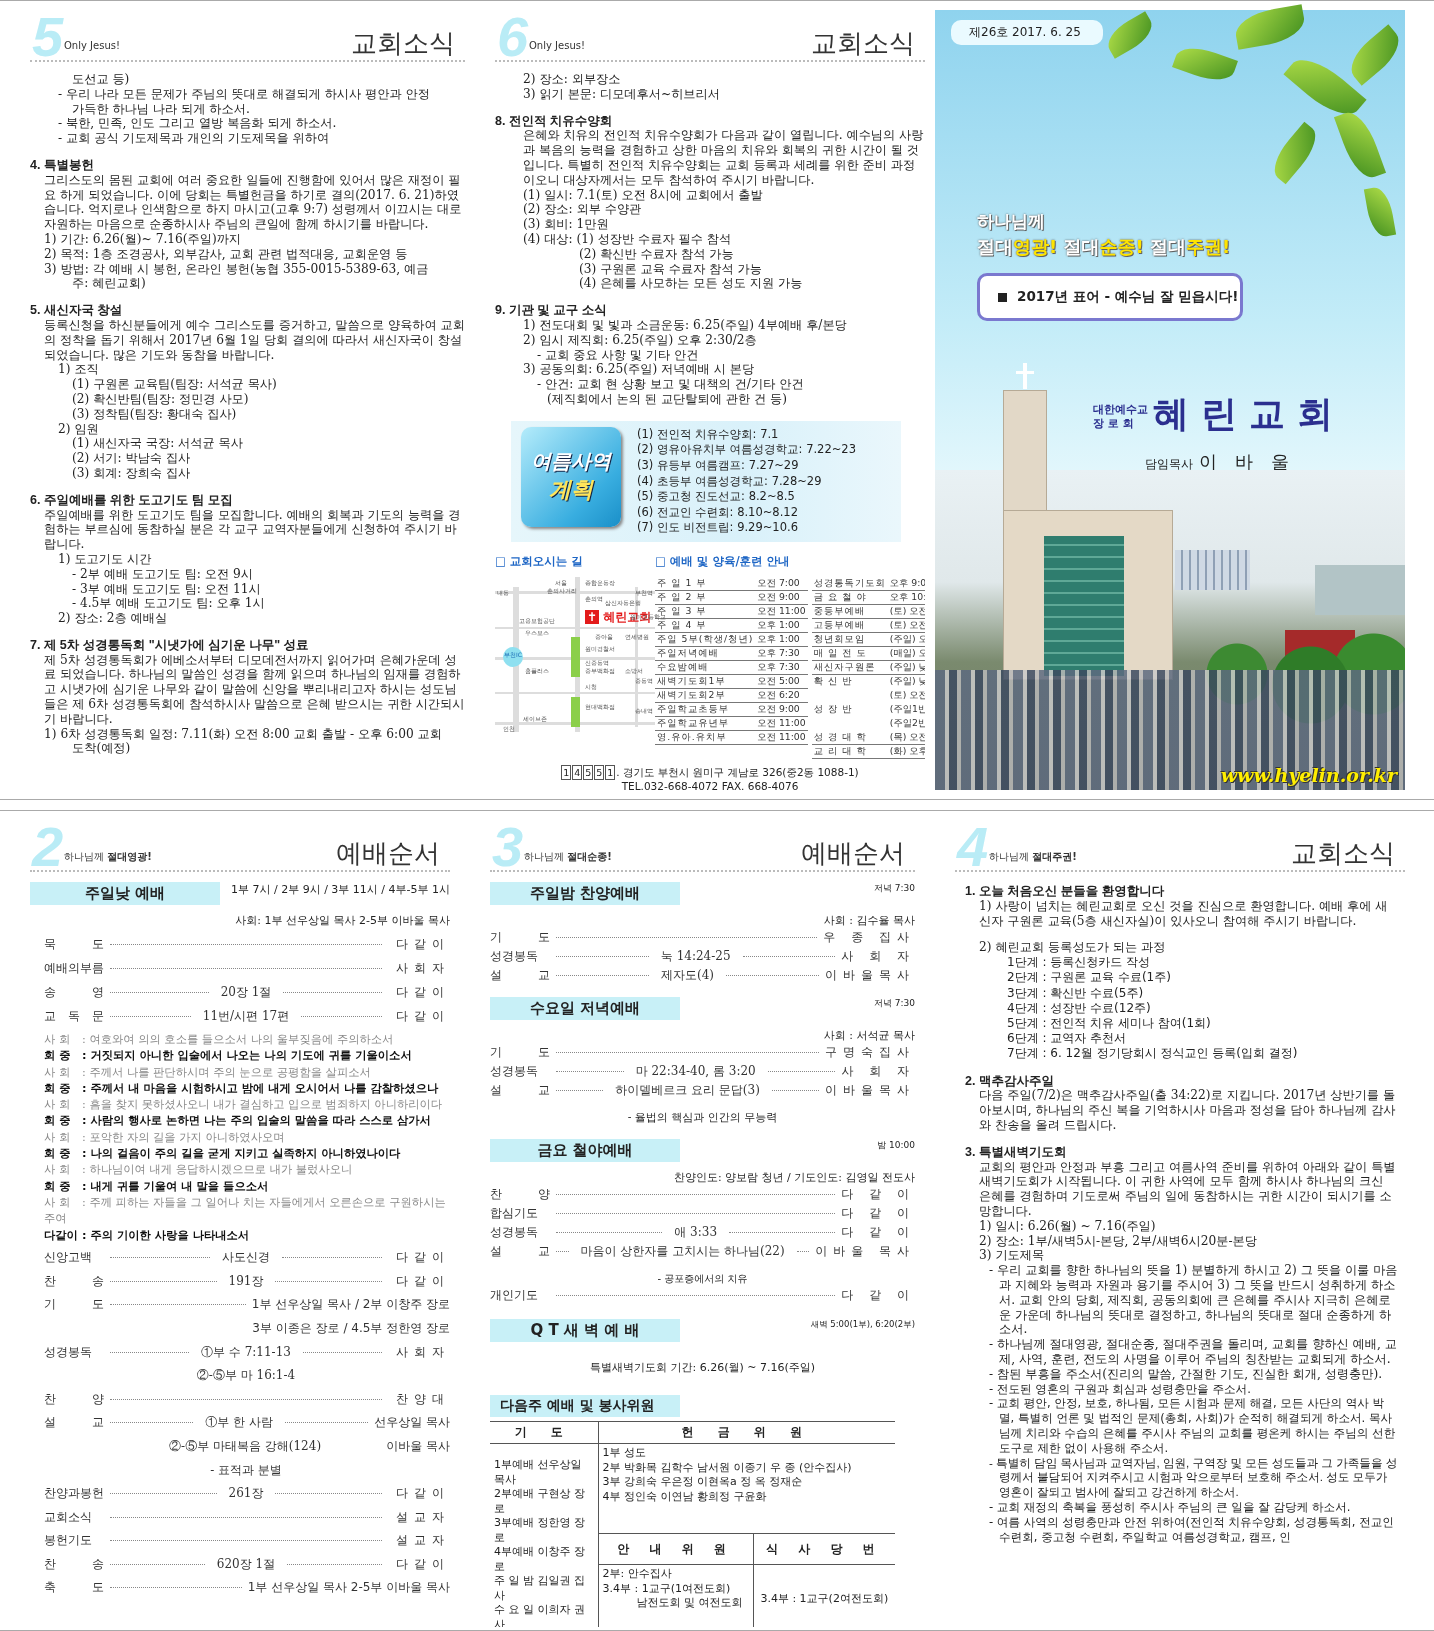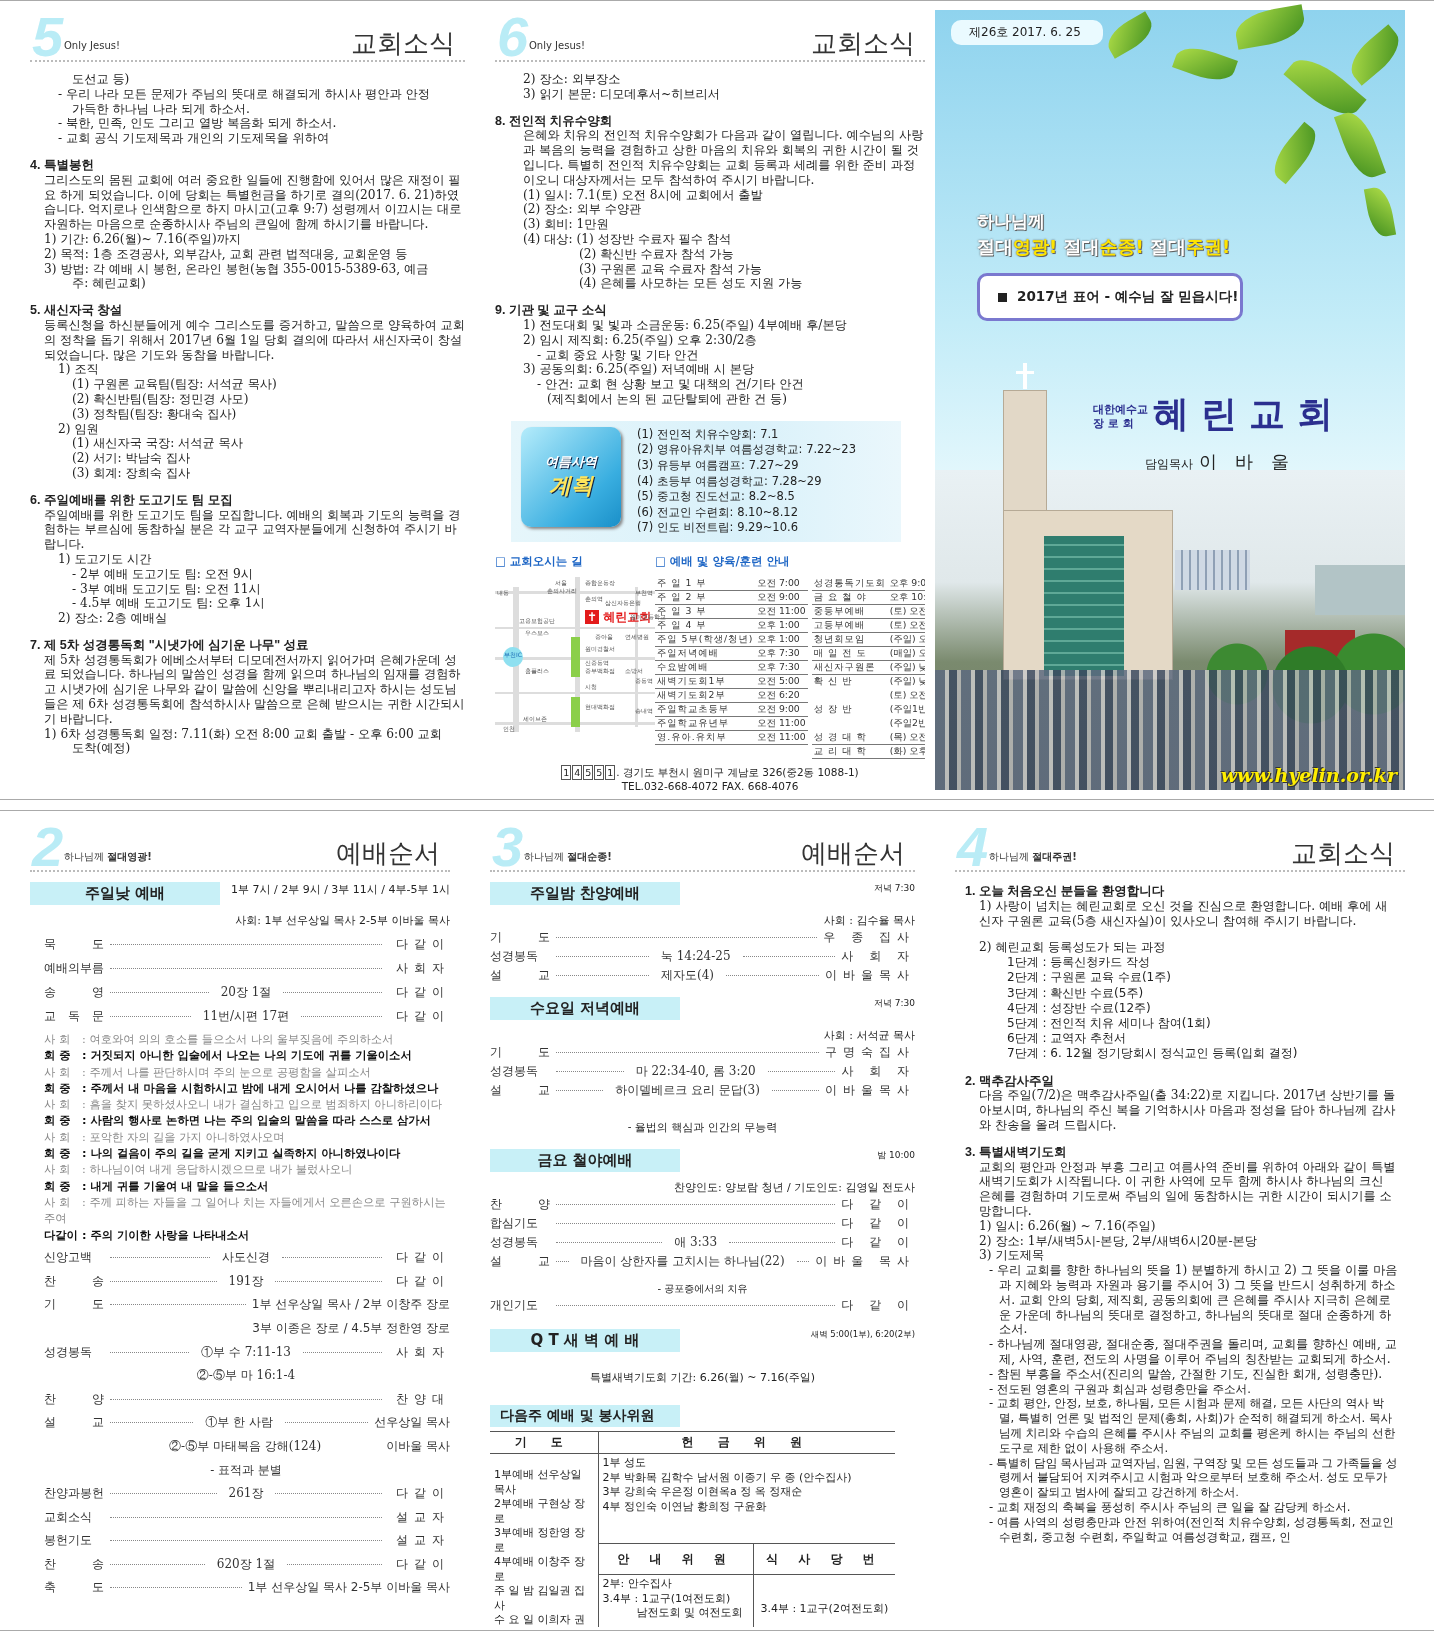--- a/index.html
+++ b/index.html
@@ -44,21 +44,21 @@
 .bldg{position:absolute;left:68px;top:40px;width:170px;height:170px;background:#e4d9c6;border:1px solid #b6aa96}
 .bldg .glass{position:absolute;left:40px;top:25px;width:80px;height:140px;background:repeating-linear-gradient(0deg,#2f7d6e 0 10px,#5fa896 10px 12px)}
 .aps{position:absolute;left:240px;top:80px;width:75px;height:40px;background:repeating-linear-gradient(90deg,#cfd9e4 0 6px,#8fa0b5 6px 8px)}
 .redb{position:absolute;left:350px;top:160px;width:70px;height:55px;background:#a52a2a}
 .bldg2{position:absolute;left:380px;top:95px;width:90px;height:50px;background:#b2c4c6}
 .trees{position:absolute;left:260px;top:160px;width:210px;height:110px;background:radial-gradient(circle at 20% 40%,#3d8a32 0 30px,transparent 31px),radial-gradient(circle at 55% 50%,#2f7c28 0 38px,transparent 39px),radial-gradient(circle at 85% 40%,#3a8b2f 0 40px,transparent 41px)}
 .lot{position:absolute;left:0;top:200px;width:470px;height:120px;background:repeating-linear-gradient(90deg,#5d6a7f 0 10px,#c9c9c9 10px 14px,#3c4a60 14px 22px,#b8b8b8 22px 26px);opacity:.85}
 .url{position:absolute;right:8px;bottom:4px;font-family:"DejaVu Serif",serif;font-style:italic;font-weight:bold;font-size:19px;color:#ffee00;text-shadow:1px 1px 0 #333,-1px -1px 0 #333}
 .summer{display:flex;background:linear-gradient(90deg,#e6f6fb,#d9f1fa 60%,#eaf7fc);padding:6px 10px;margin:14px 0 0 16px;width:390px}
 .summer .img{width:100px;height:100px;border-radius:10px;background:linear-gradient(135deg,#b5ecfb,#39aee0 70%,#1a8fc8);box-shadow:2px 2px 3px #888;display:flex;flex-direction:column;justify-content:center;align-items:center;color:#fff;font-weight:bold;text-shadow:1px 1px 0 #124;font-style:italic}
-.summer .img .t1{font-size:13px}
+.summer .img .t1{font-size:20px}
 .summer .img .t2{font-size:22px;color:#ffe55a}
 .summer ul{list-style:none;margin-left:16px;font-size:11.5px;line-height:15.6px;color:#222}
 .sqh{color:#1e66c5;font-weight:bold;font-size:11.5px}
 .map{position:relative;width:160px;height:155px;background:#fff}
 .road{position:absolute;background:#ddd}
 .ml{position:absolute;font-size:6px;color:#555;white-space:nowrap}
 .sched{border-collapse:collapse;font-size:9.3px;font-family:"DejaVu Sans",sans-serif}
 .sched td{padding:0 2px;height:12.8px;border-bottom:1px solid #777;white-space:nowrap;color:#333}
 .sched td.gap{border:none;width:6px}
 .sched td.nb{border-bottom:none}
@@ -551,21 +551,21 @@
         <span class="oval">사 회 자</span>
       </div>
       <div class="orow" style="height: 19px;">
         <span class="olab">설 교</span>
         <span class="odots"></span>
         <span class="omid">하이델베르크 요리 문답(3)</span>
         <span class="odots"></span>
         <span class="oval">이바울목사</span>
       </div>
     </div>
-  <div class="small" style="text-align:center;font-family:'DejaVu Serif',serif;margin-top:20px">- 율법의 핵심과 인간의 무능력</div>
+  <div class="small" style="text-align:center;font-family:'DejaVu Serif',serif;margin-top:10px">- 율법의 핵심과 인간의 무능력</div>
 
   <div class="barrow" style="margin-top:14px">
       <span class="bar">금요 철야예배</span>
       <span class="small" style="font-size:9px">밤 10:00</span>
     </div>
   <div class="small" style="text-align:right;margin-top:8px">찬양인도: 양보람 청년 / 기도인도: 김영일 전도사</div>
   <div id="p3fri">
       <div class="orow" style="height: 19px;">
         <span class="olab">찬 양</span>
         <span class="odots"></span>

